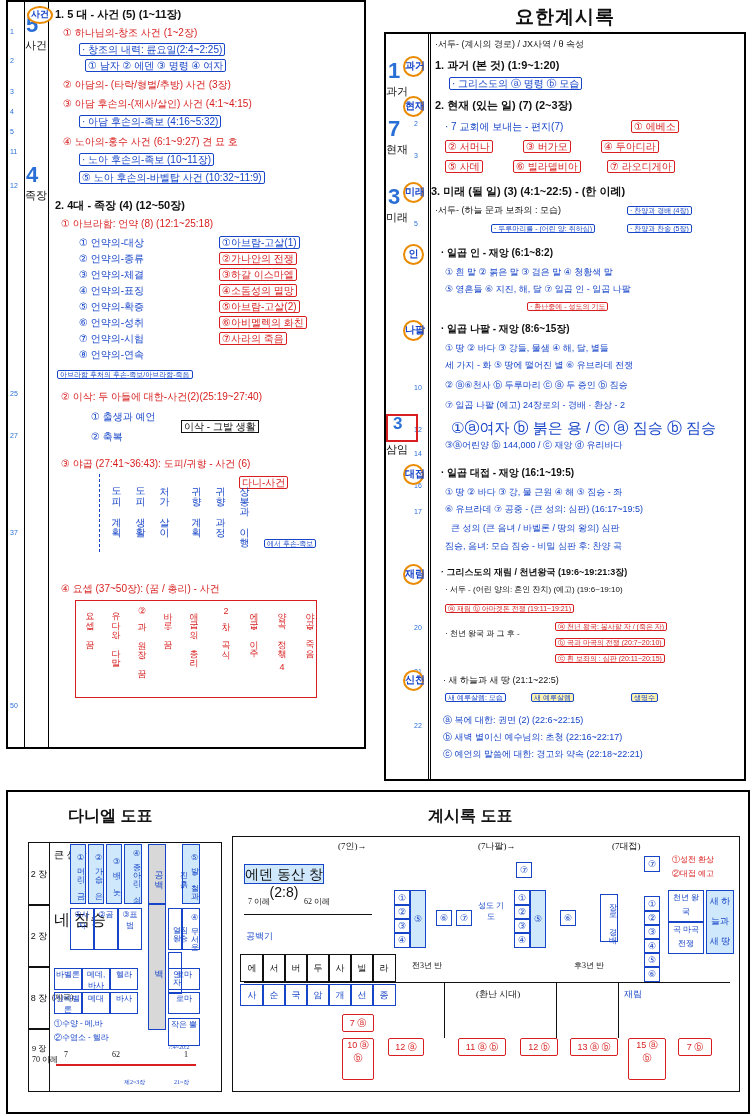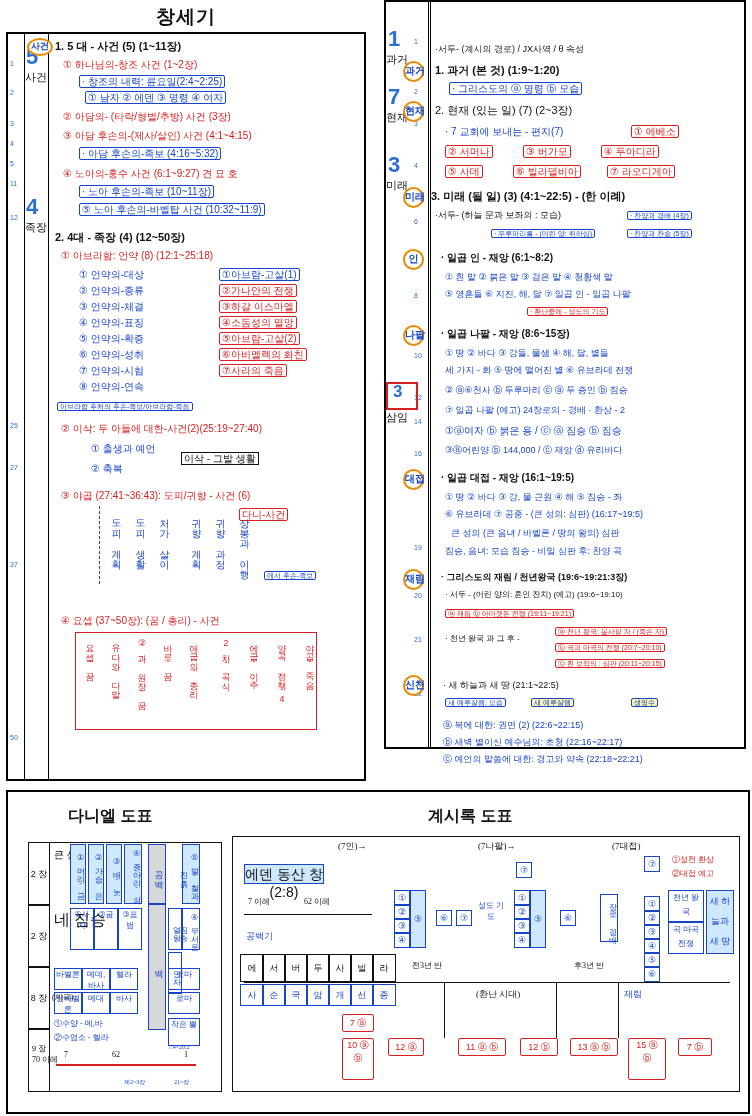--- a/index.html
+++ b/index.html
@@ -11,21 +11,21 @@
   .title{text-align:center;font-size:19px;font-weight:bold;letter-spacing:1px;padding-top:4px;padding-bottom:2px;}
   .ruleTop{border-top:2px solid #000;margin:0 6px;}
   .body{position:relative;margin:0 6px;border-left:2px solid #000;border-right:2px solid #000;border-bottom:2px solid #000;height:745px;}
   .gut{position:absolute;left:0;top:0;bottom:0;width:40px;border-right:1px solid #000;}
   .gutR{position:absolute;left:0;top:0;bottom:0;width:44px;border-right:1px solid #000;}
   .numcol{position:absolute;left:0;top:0;bottom:0;width:16px;border-right:1px solid #000;font-size:7px;color:#2a6fd6;}
   .numcol span{position:absolute;left:2px;}
   .big{position:absolute;font-size:22px;font-weight:bold;color:#2a6fd6;}
   .biglbl{position:absolute;font-size:11px;color:#111;}
   .content{position:absolute;left:41px;right:0;top:0;bottom:0;}
-  .contentR{position:absolute;left:45px;right:0;top:0;bottom:0;margin-top:37px;}
+  .contentR{position:absolute;left:45px;right:0;top:0;bottom:0;}
   .ln{position:absolute;white-space:nowrap;font-size:10px;}
   .blue{color:#1745c8;}
   .red{color:#d81e1e;}
   .blk{color:#111;}
   .bb{border:1px solid #1745c8;border-radius:2px;padding:0 2px;}
   .rb{border:1px solid #d81e1e;border-radius:2px;padding:0 2px;}
   .kb{border:1px solid #111;padding:0 2px;}
   .hl{background:#cfe8fb;}
   .hly{background:#fdf3b0;}
   .ovalO{display:inline-block;border:2px solid #e98a00;border-radius:50%;width:17px;height:17px;line-height:15px;text-align:center;font-size:10px;color:#1745c8;font-weight:bold;background:#fff;}
@@ -39,21 +39,20 @@
   .hline{position:absolute;background:#111;height:1px;}
   .tiny{font-size:7px;}
   .xtiny{font-size:6px;}
 </style>
 </head>
 <body>
 
 <div class="page">
 
   <div class="col colL">
-    <div class="title">창세기</div>
     <div class="ruleTop"></div>
     <div class="body">
       <div class="gut">
         <div class="numcol">
           <span style="top:26px">1</span>
           <span style="top:55px">2</span>
           <span style="top:86px">3</span>
           <span style="top:106px">4</span>
           <span style="top:126px">5</span>
           <span style="top:146px">11</span>
@@ -130,20 +129,21 @@
         <div class="ln vert red" style="left:226px;top:604px;font-size:9px;height:80px">양곡 정책-4</div>
         <div class="ln vert red" style="left:254px;top:604px;font-size:9px;height:80px">야곱-죽음</div>
 
         <div style="position:absolute;left:26px;top:598px;width:240px;height:96px;border:1px solid #d81e1e"></div>
         <div style="position:absolute;left:50px;top:472px;width:160px;height:78px;border-left:1px dashed #1745c8"></div>
       </div>
     </div>
   </div>
 
   <div class="col colR">
+    <div class="title">요한계시록</div>
     <div class="ruleTop"></div>
     <div class="body">
       <div class="gutR">
         <div class="numcol" style="left:26px">
           <span style="top:36px">1</span>
           <span style="top:86px">2</span>
           <span style="top:118px">3</span>
           <span style="top:160px">4</span>
           <span style="top:186px">5</span>
           <span style="top:216px">6</span>
@@ -169,21 +169,21 @@
         </div>
         <div class="biglbl" style="left:0px;top:408px">삼임</div>
       </div>
 
       <div class="contentR">
         <div class="ln blk" style="left:4px;top:4px;font-size:9px">·서두- (계시의 경로) / JX사역 / θ 속성</div>
         <div class="ln" style="left:-28px;top:22px"><span class="ovalO">과거</span></div>
         <div class="ln blk" style="left:4px;top:24px;font-weight:bold;font-size:11px">1. 과거 (본 것) (1:9~1:20)</div>
         <div class="ln" style="left:18px;top:43px"><span class="bb blue">· 그리스도의 ⓐ 명령  ⓑ 모습</span></div>
         <div class="ln" style="left:-28px;top:62px"><span class="ovalO">현재</span></div>
-        <div class="ln blk" style="left:4px;top:64px;font-weight:normal;font-size:11px">2. 현재 (있는 일) (7) (2~3장)</div>
+        <div class="ln blk" style="left:4px;top:64px;font-weight:bold;font-size:11px">2. 현재 (있는 일) (7) (2~3장)</div>
         <div class="ln blue" style="left:14px;top:86px">· 7 교회에 보내는 - 편지(7)</div>
         <div class="ln" style="left:200px;top:86px"><span class="rb red">① 에베소</span></div>
         <div class="ln" style="left:14px;top:106px"><span class="rb red">② 서머나</span></div>
         <div class="ln" style="left:92px;top:106px"><span class="rb red">③ 버가모</span></div>
         <div class="ln" style="left:170px;top:106px"><span class="rb red">④ 두아디라</span></div>
         <div class="ln" style="left:14px;top:126px"><span class="rb red">⑤ 사데</span></div>
         <div class="ln" style="left:82px;top:126px"><span class="rb red">⑥ 빌라델비아</span></div>
         <div class="ln" style="left:176px;top:126px"><span class="rb red">⑦ 라오디게아</span></div>
 
         <div class="ln" style="left:-28px;top:148px"><span class="ovalO">미래</span></div>
@@ -198,21 +198,21 @@
         <div class="ln blue" style="left:14px;top:232px;font-size:9px">① 흰 말  ② 붉은 말  ③ 검은 말  ④ 청황색 말</div>
         <div class="ln blue" style="left:14px;top:249px;font-size:9px">⑤ 영혼들  ⑥ 지진, 해, 달  ⑦ 일곱 인 - 일곱 나팔</div>
         <div class="ln" style="left:96px;top:266px"><span class="rb red tiny">· 환난중에 - 성도의 기도</span></div>
 
         <div class="ln" style="left:-28px;top:286px"><span class="ovalO">나팔</span></div>
         <div class="ln blk" style="left:10px;top:288px;font-weight:bold">· 일곱 나팔 - 재앙 (8:6~15장)</div>
         <div class="ln blue" style="left:14px;top:308px;font-size:9px">① 땅  ② 바다  ③ 강들, 물샘  ④ 해, 달, 별들</div>
         <div class="ln blue" style="left:14px;top:325px;font-size:9px">세 가지 - 화  ⑤ 땅에 떨어진 별  ⑥ 유브라데 전쟁</div>
         <div class="ln blue" style="left:14px;top:345px;font-size:9px">② ⓐ⑥천사 ⓑ 두루마리  ⓒ ⓐ 두 증인 ⓑ 짐승</div>
         <div class="ln blue" style="left:14px;top:365px;font-size:9px">⑦ 일곱 나팔 (예고)  24장로의 - 경배  · 환상 - 2</div>
-        <div class="ln blue" style="left:14px;top:385px;font-size:10px">①ⓐ여자 ⓑ 붉은 용 / ⓒ ⓐ 짐승 ⓑ 짐승</div>
+        <div class="ln blue" style="left:20px;top:385px;font-size:15px">①ⓐ여자 ⓑ 붉은 용 / ⓒ ⓐ 짐승 ⓑ 짐승</div>
         <div class="ln blue" style="left:14px;top:405px;font-size:9px">③ⓐ어린양 ⓑ 144,000 / ⓒ 재앙 ⓓ 유리바다</div>
 
         <div class="ln" style="left:-28px;top:430px"><span class="ovalO">대접</span></div>
         <div class="ln blk" style="left:10px;top:432px;font-weight:bold">· 일곱 대접 - 재앙 (16:1~19:5)</div>
         <div class="ln blue" style="left:14px;top:452px;font-size:9px">① 땅  ② 바다  ③ 강, 물 근원  ④ 해  ⑤ 짐승 - 좌</div>
         <div class="ln blue" style="left:14px;top:469px;font-size:9px">⑥ 유브라데  ⑦ 공중 - (큰 성의: 심판) (16:17~19:5)</div>
         <div class="ln blue" style="left:20px;top:488px;font-size:9px">큰 성의 (큰 음녀 / 바벨론 / 땅의 왕의) 심판</div>
         <div class="ln blue" style="left:14px;top:506px;font-size:9px">짐승, 음녀: 모습   짐승 - 비밀   심판 후: 찬양 곡</div>
 
         <div class="ln" style="left:-28px;top:530px"><span class="ovalO">재림</span></div>

